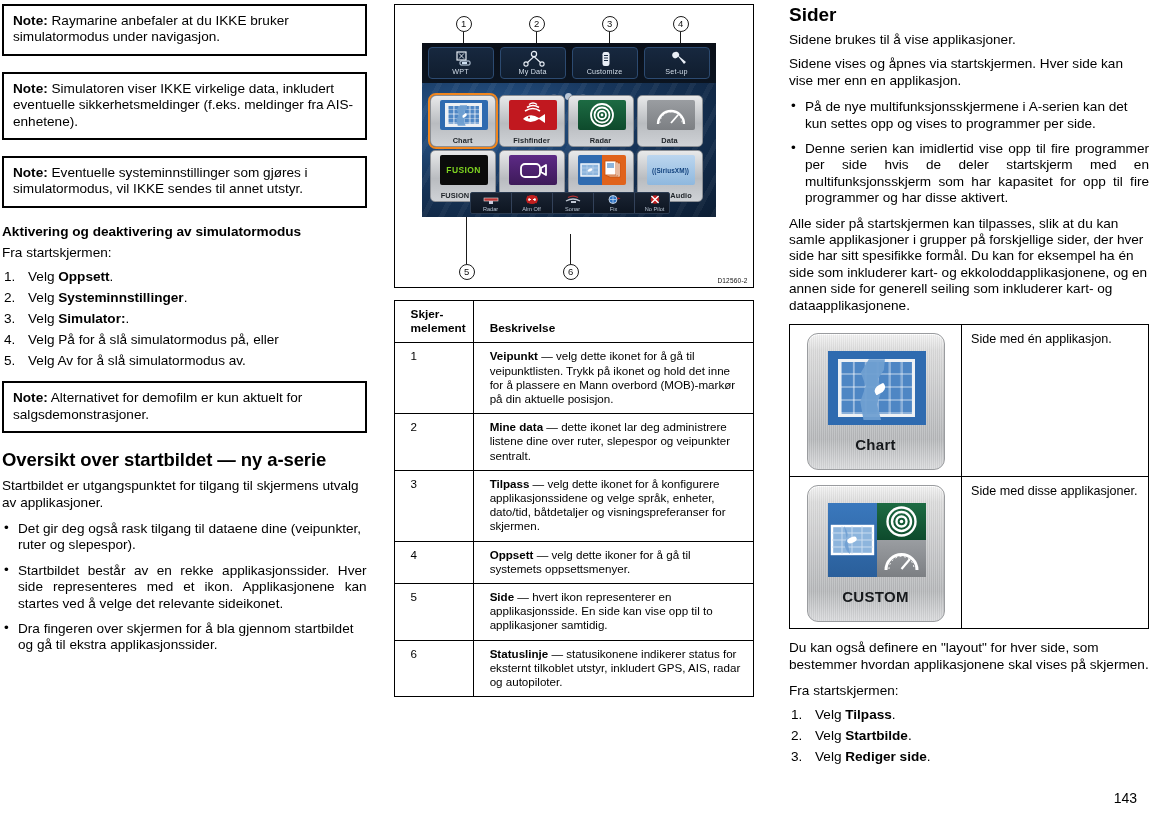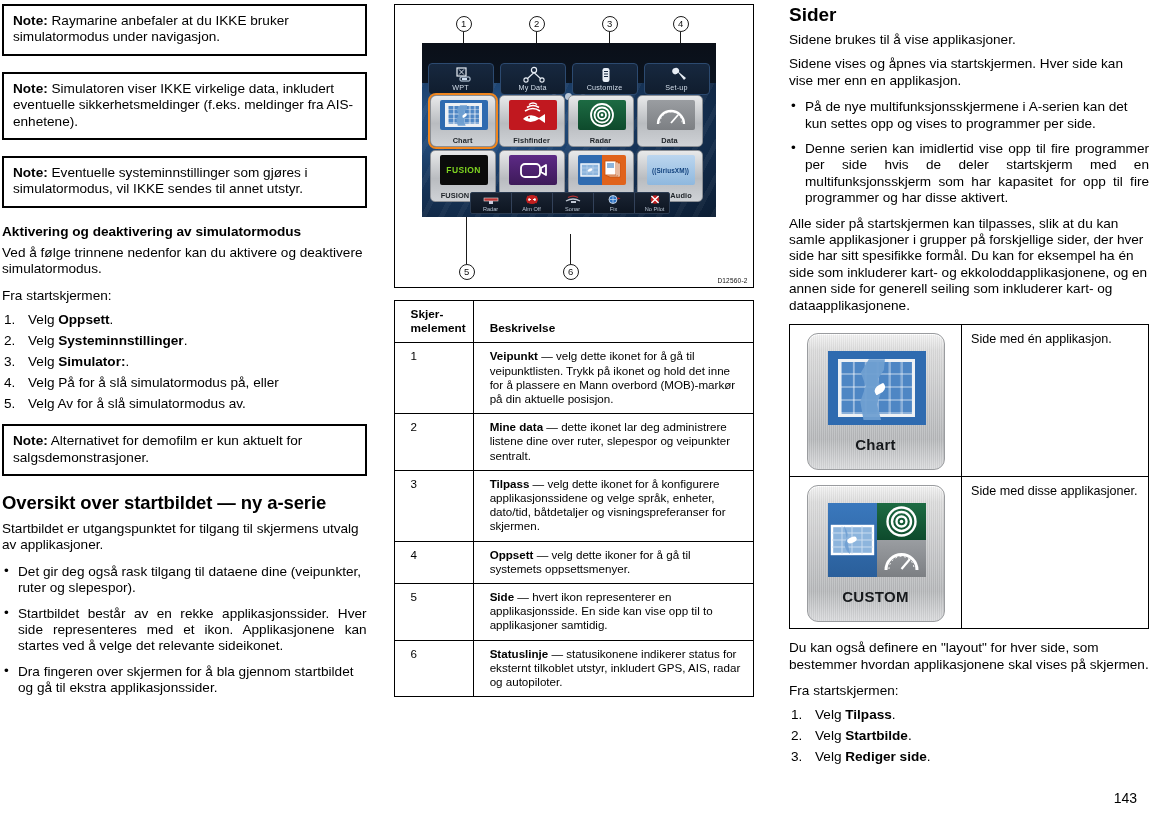--- a/index.html
+++ b/index.html
@@ -135,21 +135,21 @@
     background: repeating-linear-gradient(
        118deg, rgba(255,255,255,0.045) 0px, rgba(255,255,255,0.045) 5px,
        rgba(255,255,255,0) 5px, rgba(255,255,255,0) 16px);
   }
   .mfd-topbar {
     position: absolute; left: 0; top: 0; width: 100%; height: 40px;
     background: linear-gradient(#0a0f18, #0b1420);
   }
   .topbtn {
     position: absolute;
-    top: 20px;
+    top: 4px;
     width: 66px; height: 32px;
     border: 1px solid #2c4a70;
     border-radius: 4px;
     background: linear-gradient(#17283f, #101d2e);
     color: #c9d6e6;
     font-size: 7px;
     text-align: center;
   }
   .topbtn .lbl {
     position: absolute; bottom: 2px; left: 0; width: 100%;
@@ -391,21 +391,20 @@
         <b>Note:</b>
         <span>Simulatoren viser IKKE virkelige data, inkludert eventuelle sikkerhetsmeldinger (f.eks. meldinger fra AIS-enhetene).</span>
       </div>
 
       <div class="note">
         <b>Note:</b>
         <span>Eventuelle systeminnstillinger som gjøres i simulatormodus, vil IKKE sendes til annet utstyr.</span>
       </div>
 
       <h3 class="subhead-first">Aktivering og deaktivering av simulatormodus</h3>
-      <p class="body">Ved å følge trinnene nedenfor kan du aktivere og deaktivere simulatormodus.</p>
       <p class="body tight">Fra startskjermen:</p>
 
       <ol class="steps">
         <li><span class="num">1.</span><span>Velg </span><b>Oppsett</b><span>.</span></li>
         <li><span class="num">2.</span><span>Velg </span><b>Systeminnstillinger</b><span>.</span></li>
         <li><span class="num">3.</span><span>Velg </span><b>Simulator:</b><span>.</span></li>
         <li><span class="num">4.</span><span>Velg På for å slå simulatormodus på, eller</span></li>
         <li><span class="num">5.</span><span>Velg Av for å slå simulatormodus av.</span></li>
       </ol>
 

